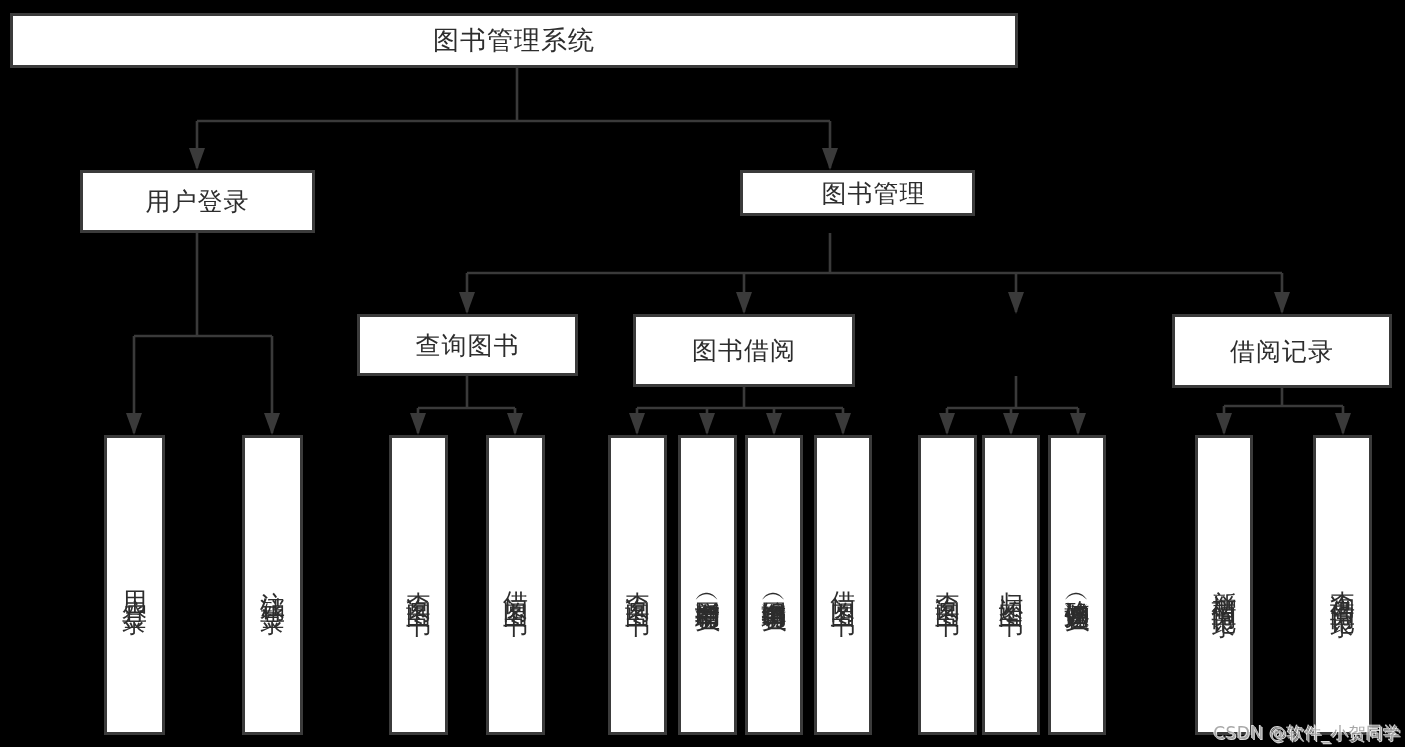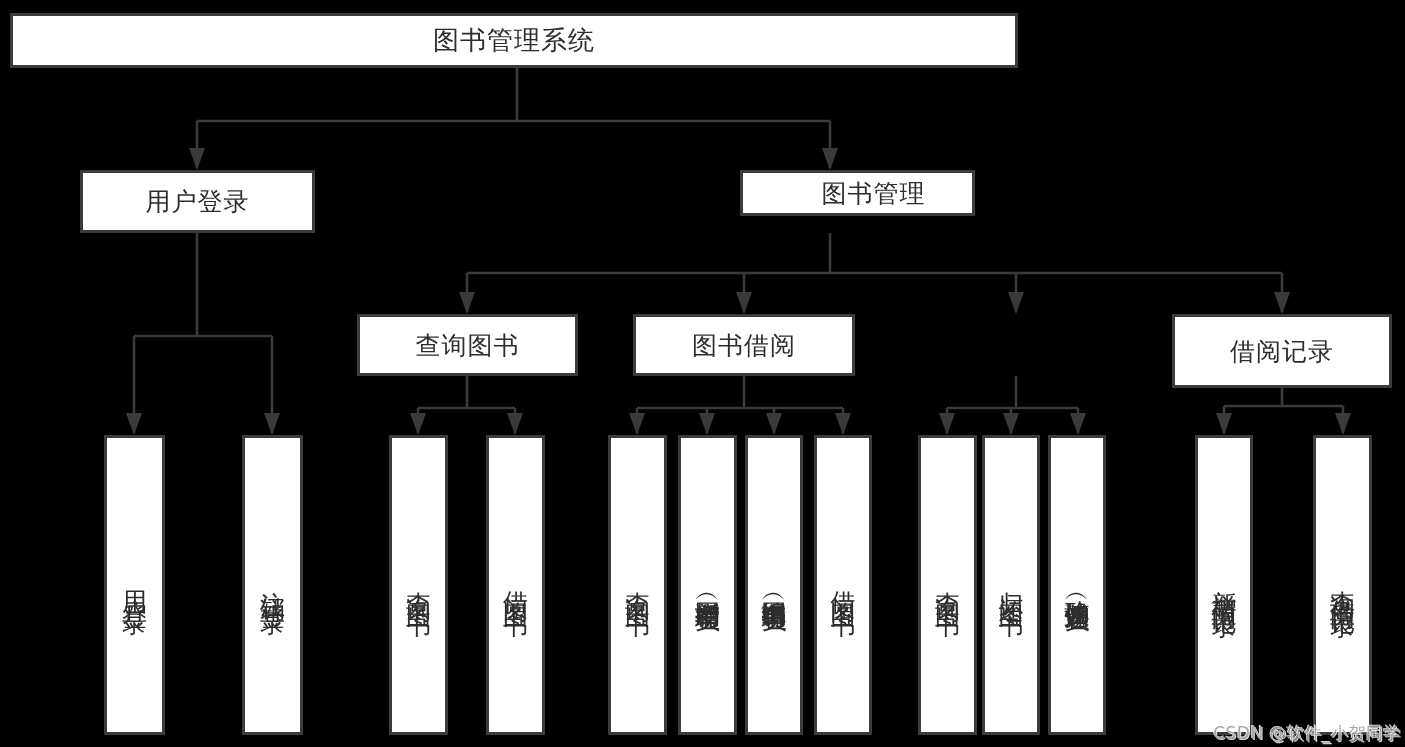--- a/index.html
+++ b/index.html
@@ -111,21 +111,21 @@
   <div class="node" style="left:80px; top:170px; width:235px; height:63px;">
     <span>用户登录</span>
   </div>
   <div class="node" style="left:740px; top:170px; width:235px; height:46px;padding-left:32px;">
     <span>图书管理</span>
   </div>
 
   <div class="node" style="left:357px; top:314px; width:221px; height:62px;">
     <span>查询图书</span>
   </div>
-  <div class="node" style="left:633px; top:314px; width:222px; height:62px;">
+  <div class="node" style="left:633px; top:314px; width:222px; height:73px;">
     <span>图书借阅</span>
   </div>
   <div class="node" style="left:1172px; top:314px; width:220px; height:74px;">
     <span>借阅记录</span>
   </div>
 
   <div class="vnode" style="left:104px; width:61px;">
     <span class="vtext">用户登录</span>
   </div>
   <div class="vnode" style="left:242px; width:61px;">

